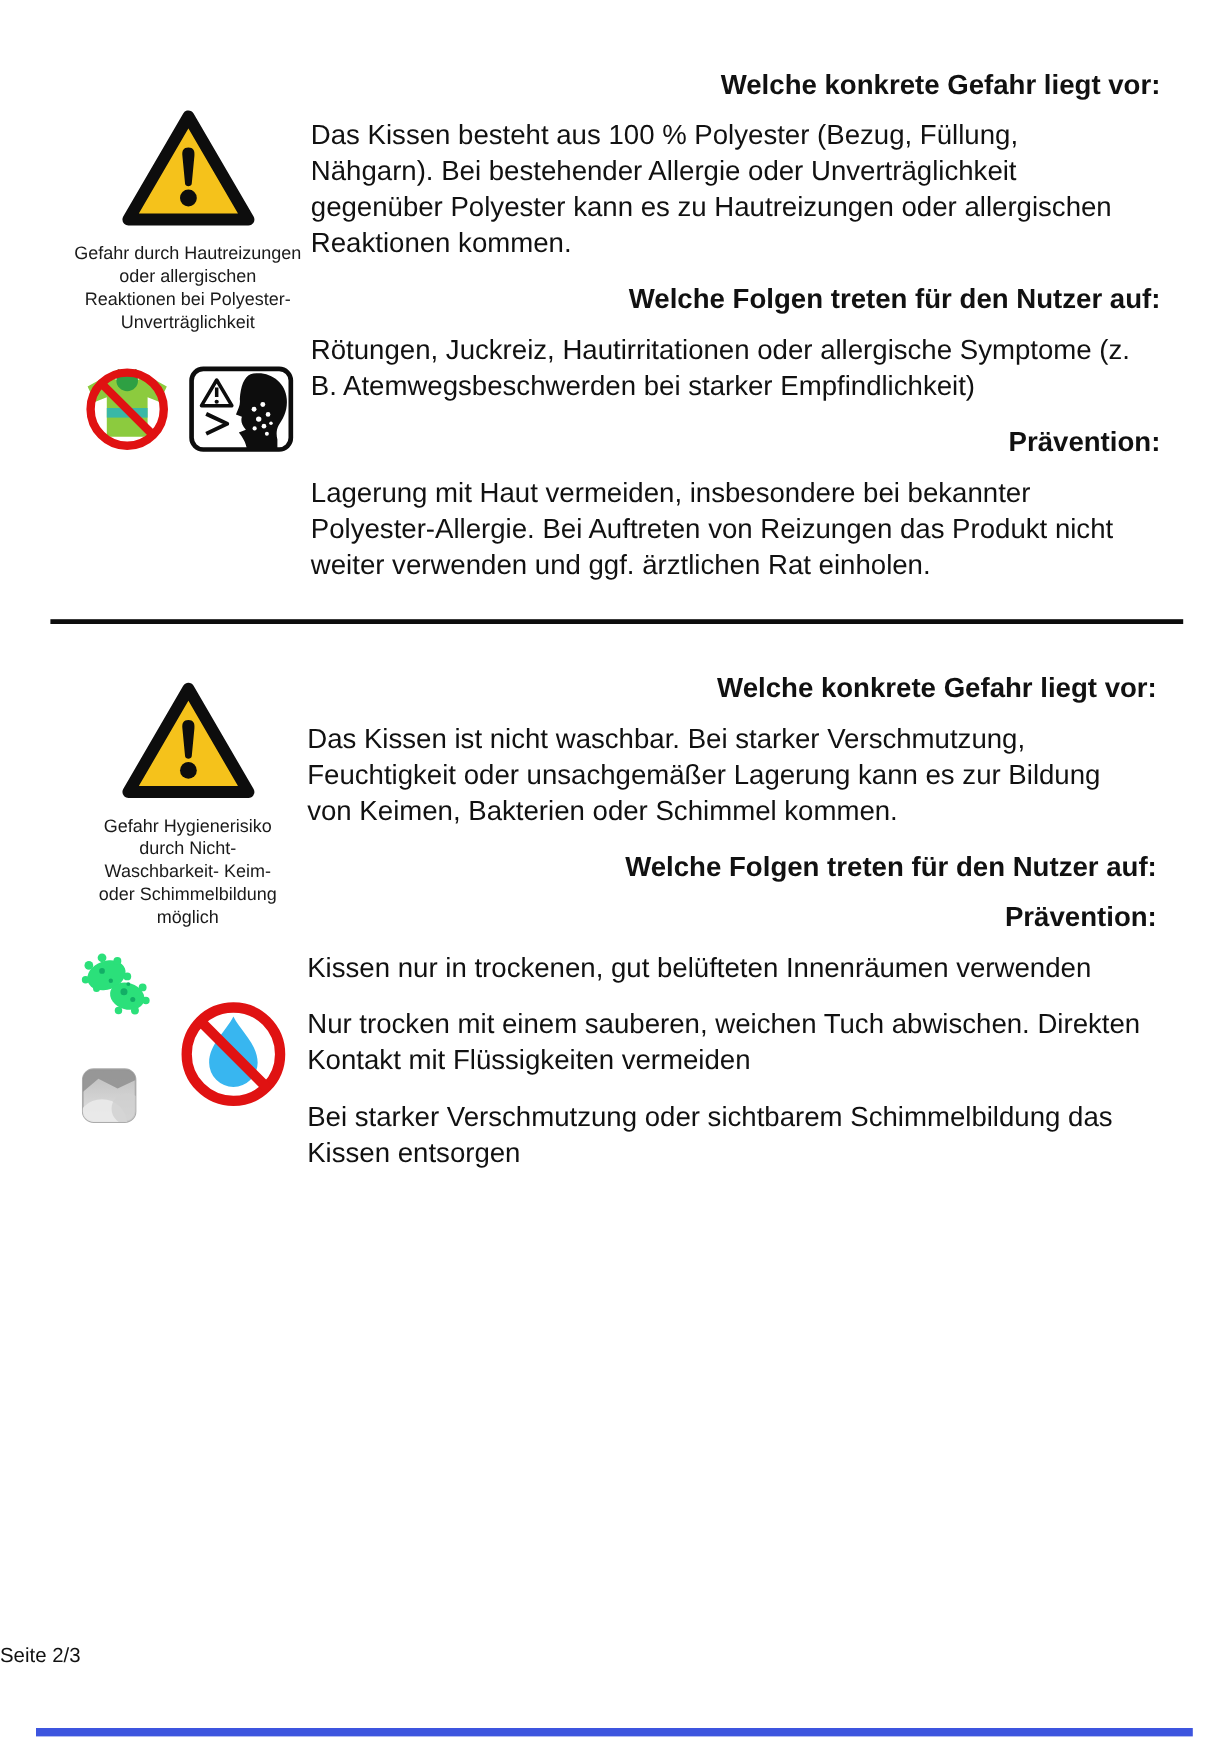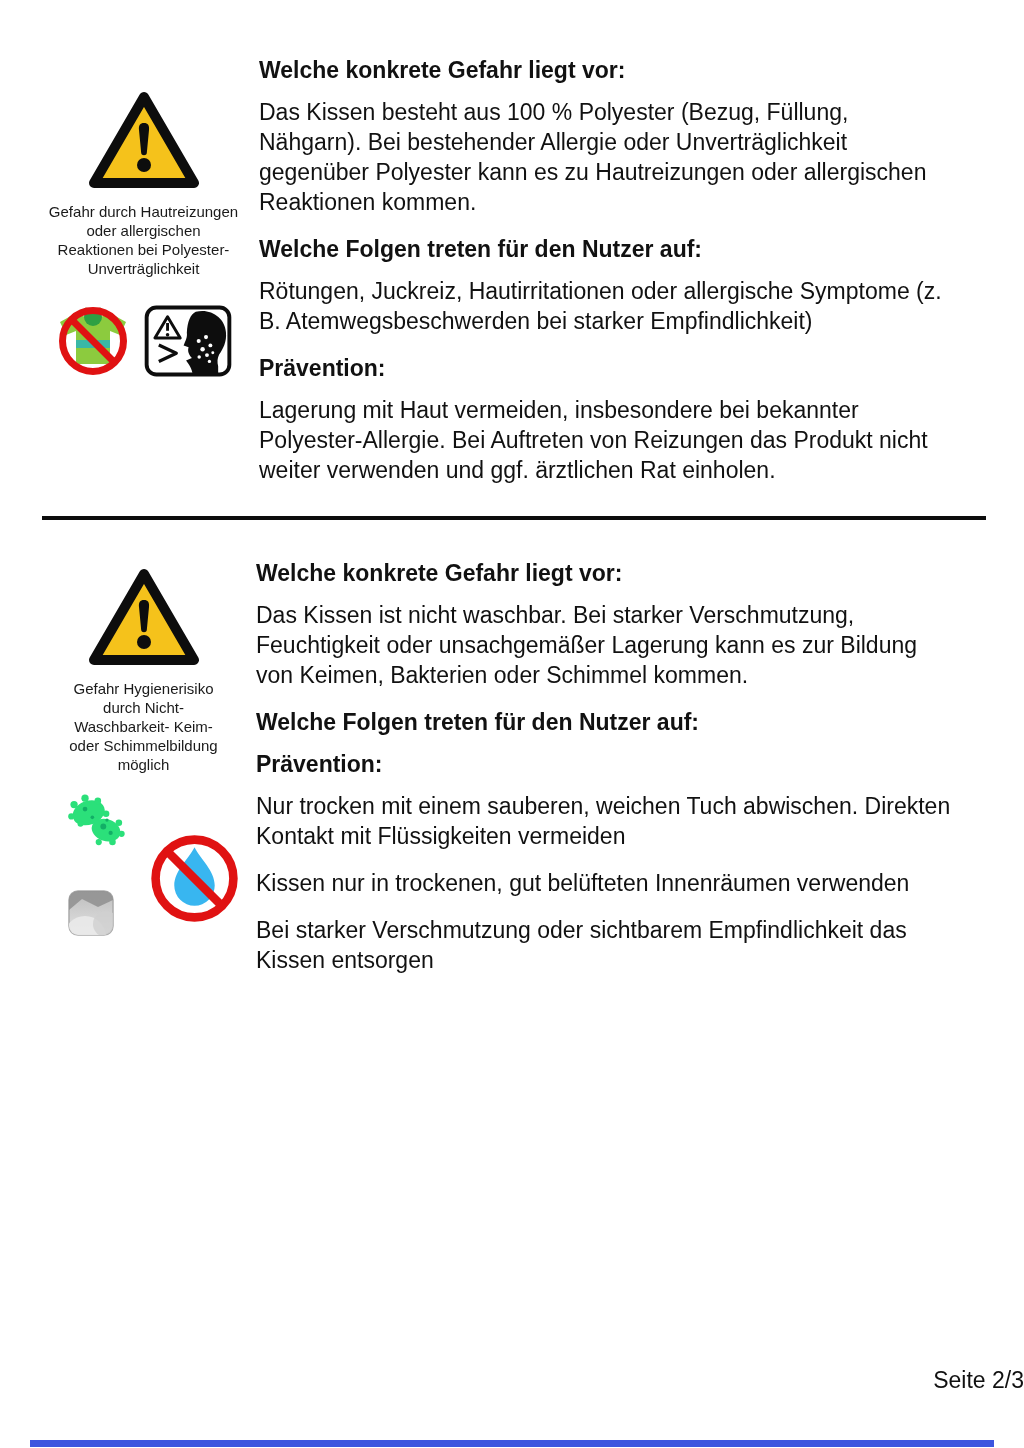--- a/index.html
+++ b/index.html
@@ -4,44 +4,45 @@
 <style>
   html,body{margin:0;padding:0;background:#fff;}
   .page{
     position:relative;
     width:1024px;height:1448px;
     background:#fff;
     font-family:"Liberation Sans","DejaVu Sans",sans-serif;
     color:#111;
     overflow:hidden;
   }
-  .left-col{position:absolute;left:46px;width:195px;text-align:center;}
+  .left-col{position:absolute;left:59px;width:195px;text-align:center;}
   .right-col{position:absolute;left:259px;width:708px;}
   .caption{
     font-size:15px;line-height:19px;color:#1a1a1a;
     margin:12px auto 0 auto;
   }
   .caption.c1{width:192px;}
   .caption.c2{width:168px;}
   .icon-row{display:flex;justify-content:center;align-items:center;gap:14px;margin-top:26px;}
   .hazard-heading{
     font-size:23px;font-weight:bold;line-height:30px;
     margin:0 0 12px 0;
+    text-align:right;
   }
   .hazard-para{
     font-size:23px;line-height:30px;
     margin:0 11px 17px 0;
   }
   .divider{
     position:absolute;left:42px;top:516px;width:944px;height:4px;
     background:#0d0d0d;border:none;margin:0;
   }
   .footer{
     position:absolute;left:0;top:1366px;width:100%;
-    text-align:right;font-size:23px;line-height:28px;
+    text-align:left;font-size:17px;line-height:28px;
   }
   .accent-bar{
     position:absolute;left:30px;top:1440px;width:964px;height:7px;
   }
   .tri{display:block;margin:0 auto;}
   .abs-icon{position:absolute;}
 </style>
 </head>
 <body>
 
@@ -146,22 +147,22 @@
       <circle cx="17" cy="47" r="21" fill="#E9E9E9" opacity="0.95"></circle>
       <circle cx="38" cy="34" r="13" fill="#CFCFCF" opacity="0.8"></circle>
     </g>
   </svg>
 
   <div class="right-col" style="top:558px;left:256px;">
     <h2 class="hazard-heading">Welche konkrete Gefahr liegt vor:</h2>
     <p class="hazard-para">Das Kissen ist nicht waschbar. Bei starker Verschmutzung, Feuchtigkeit oder unsachgemäßer Lagerung kann es zur Bildung von Keimen, Bakterien oder Schimmel kommen.</p>
     <h2 class="hazard-heading">Welche Folgen treten für den Nutzer auf:</h2>
     <h2 class="hazard-heading">Prävention:</h2>
+    <p class="hazard-para">Kissen nur in trockenen, gut belüfteten Innenräumen verwenden</p>
     <p class="hazard-para">Nur trocken mit einem sauberen, weichen Tuch abwischen. Direkten Kontakt mit Flüssigkeiten vermeiden</p>
-    <p class="hazard-para">Kissen nur in trockenen, gut belüfteten Innenräumen verwenden</p>
-    <p class="hazard-para">Bei starker Verschmutzung oder sichtbarem Empfindlichkeit das Kissen entsorgen</p>
+    <p class="hazard-para">Bei starker Verschmutzung oder sichtbarem Schimmelbildung das Kissen entsorgen</p>
   </div>
 
   <div class="footer">Seite 2/3</div>
 
   <div class="accent-bar" style="background: rgb(61, 85, 223);"></div>
 
 </div>
 
 </body></html>

